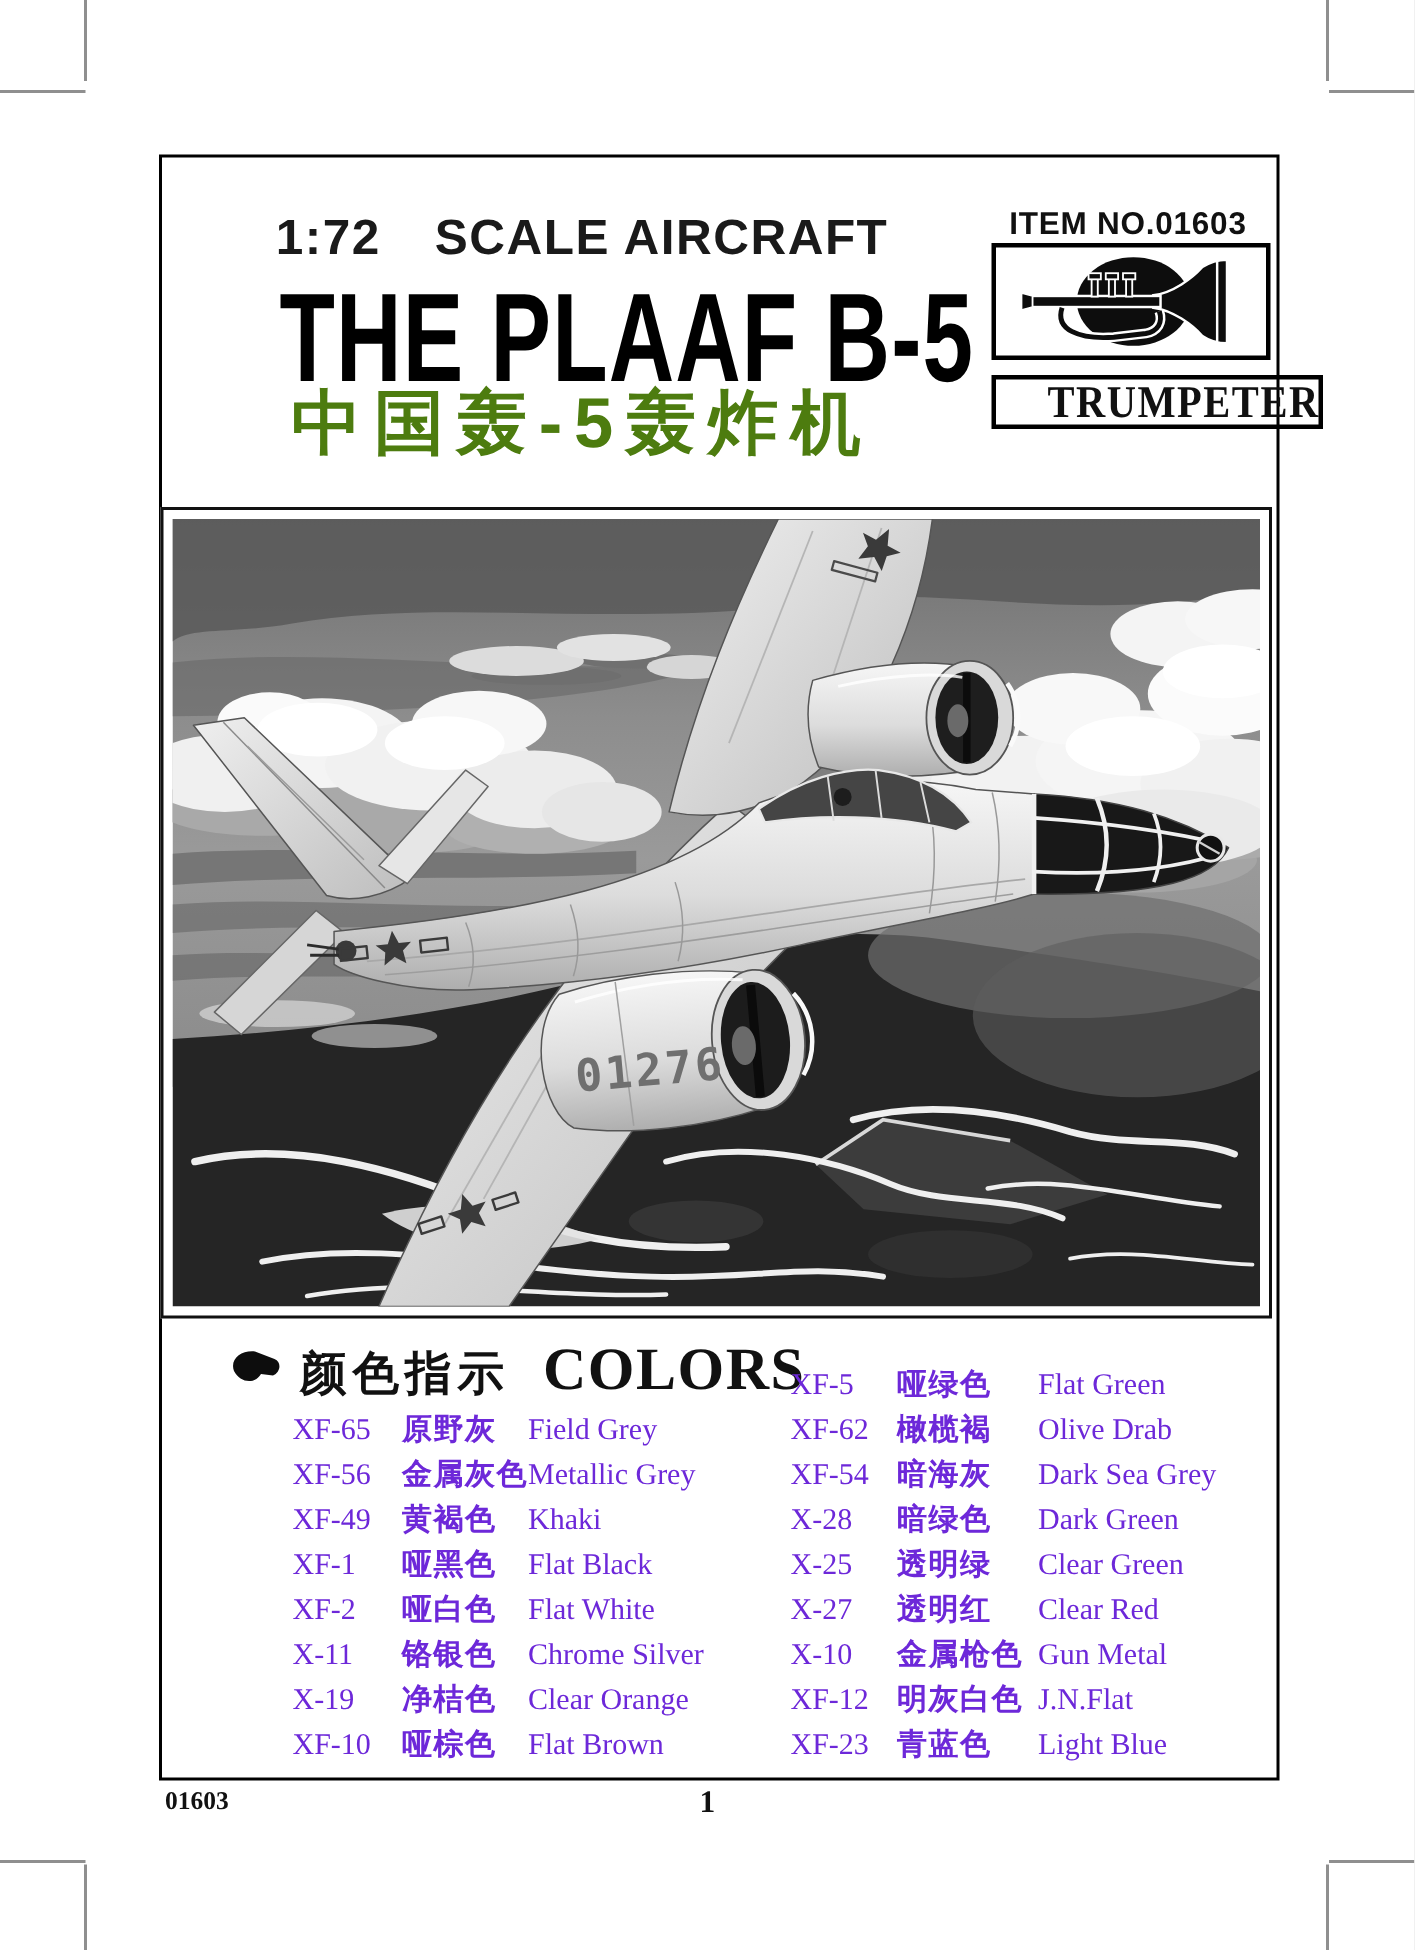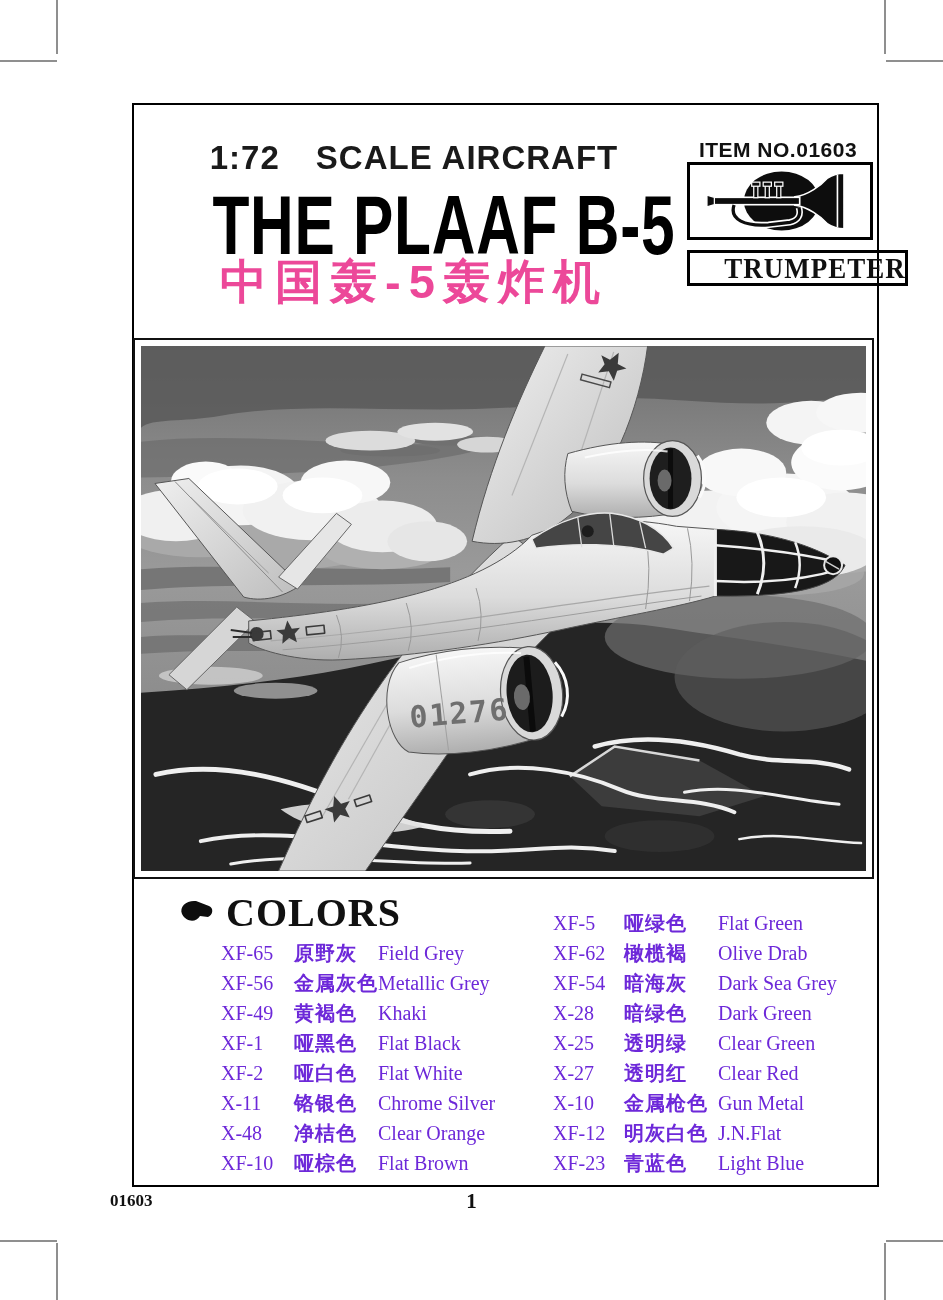--- a/index.html
+++ b/index.html
@@ -1,28 +1,28 @@
 <!DOCTYPE html>
 <html><head>
 <meta charset="utf-8">
 <style>
   html,body{margin:0;padding:0;background:#e8e8e8;}
   .page{position:relative;width:943px;height:1300px;background:#fff;margin:0 auto;
         font-family:"Liberation Sans",sans-serif;color:#111;overflow:hidden;}
   .cropmark{position:absolute;background:#8f8f8f;}
   .outer-box{position:absolute;left:106px;top:103px;width:743px;height:1080px;
-             border:2px solid #000;margin-left:26px;}
+             border:2px solid #000;}
   
   .scale-line{position:absolute;left:0;top:34px;width:560px;display:flex;justify-content:center;
               gap:36px;font-size:33px;font-weight:600;letter-spacing:1px;color:#1a1a1a;}
   .title-en{position:absolute;left:0;top:72px;width:560px;text-align:center;
             font-size:84px;font-weight:800;letter-spacing:1px;color:#000;
             transform:scaleX(.72);transform-origin:center;white-space:nowrap;}
   .title-cn{position:absolute;left:0;top:146px;width:560px;text-align:center;
-            font-size:47px;font-weight:800;letter-spacing:8px;color:#ec4899;white-space:nowrap;}
+            font-size:47px;font-weight:800;letter-spacing:8px;color:#4d7c0f;white-space:nowrap;}
   .item-no{position:absolute;left:548px;top:33px;width:192px;text-align:center;
            font-size:21px;font-weight:700;letter-spacing:.5px;}
   .logo-box{position:absolute;left:553px;top:57px;width:180px;height:72px;border:3px solid #000;
             background:#fff;display:flex;align-items:center;justify-content:center;}
   .brand-box{position:absolute;left:553px;top:145px;width:180px;height:30px;border:3px solid #000;
              display:flex;align-items:center;justify-content:center;padding-left:35px;}
   .brand-box span{font-family:"Liberation Serif",serif;font-weight:800;font-size:27px;
                   letter-spacing:1px;transform:scaleY(1.12);white-space:nowrap;}
   
   .illus-box{position:absolute;left:-1px;top:233px;width:725px;height:525px;border:2px solid #111;
@@ -285,20 +285,21 @@
             <path d="M686,216 L700,224" stroke="#cfcfcf" stroke-width="1.5"></path>
           </g>
         </g>
       </svg>
     </div>
 
     <svg class="colors-icon" viewBox="0 0 38 28">
       <path d="M4,16 C1,8 9,2 18,3 L31,8 C36,10 35,17 30,19 L22,18 C18,25 8,24 4,16 Z" fill="#0d0d0d"></path>
     </svg>
     <div class="colors-title">
+      <span class="cn">颜色指示</span>
       <span class="en">COLORS</span>
     </div>
 
     <div class="color-col left">
 
     <div class="color-row">
           <span class="c-code">XF-65</span>
           <span class="c-cn">原野灰</span>
           <span class="c-en">Field Grey</span>
         </div>
@@ -321,21 +322,21 @@
           <span class="c-code">XF-2</span>
           <span class="c-cn">哑白色</span>
           <span class="c-en">Flat White</span>
         </div>
         <div class="color-row">
           <span class="c-code">X-11</span>
           <span class="c-cn">铬银色</span>
           <span class="c-en">Chrome Silver</span>
         </div>
         <div class="color-row">
-          <span class="c-code">X-48</span>
+          <span class="c-code">X-19</span>
           <span class="c-cn">净桔色</span>
           <span class="c-en">Clear Orange</span>
         </div>
         <div class="color-row">
           <span class="c-code">XF-10</span>
           <span class="c-cn">哑棕色</span>
           <span class="c-en">Flat Brown</span>
         </div>
       </div>
 

